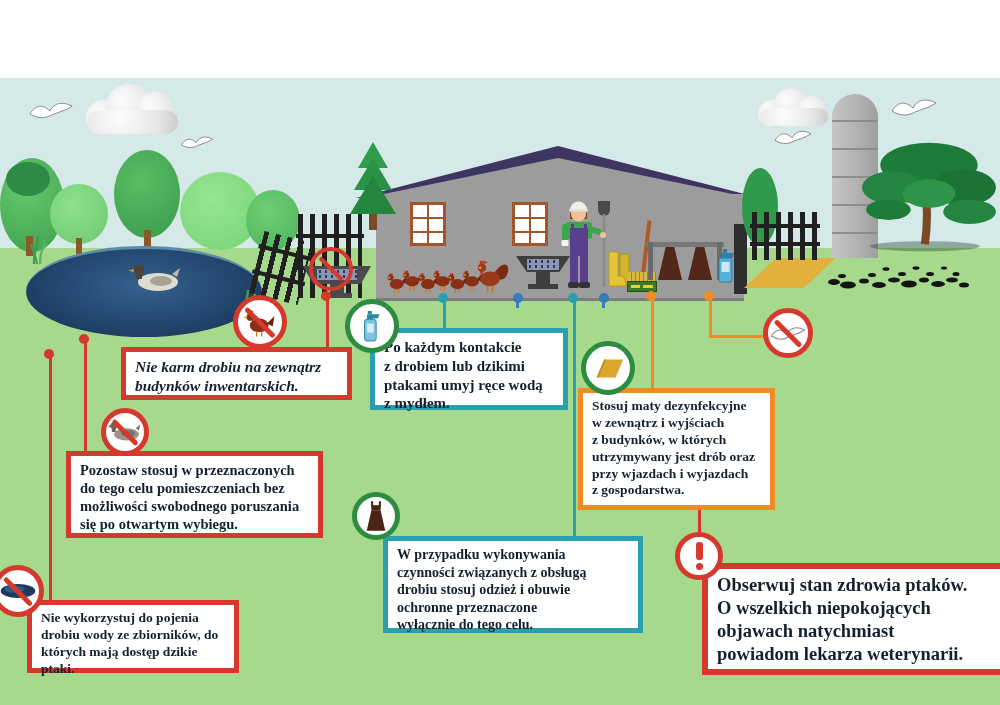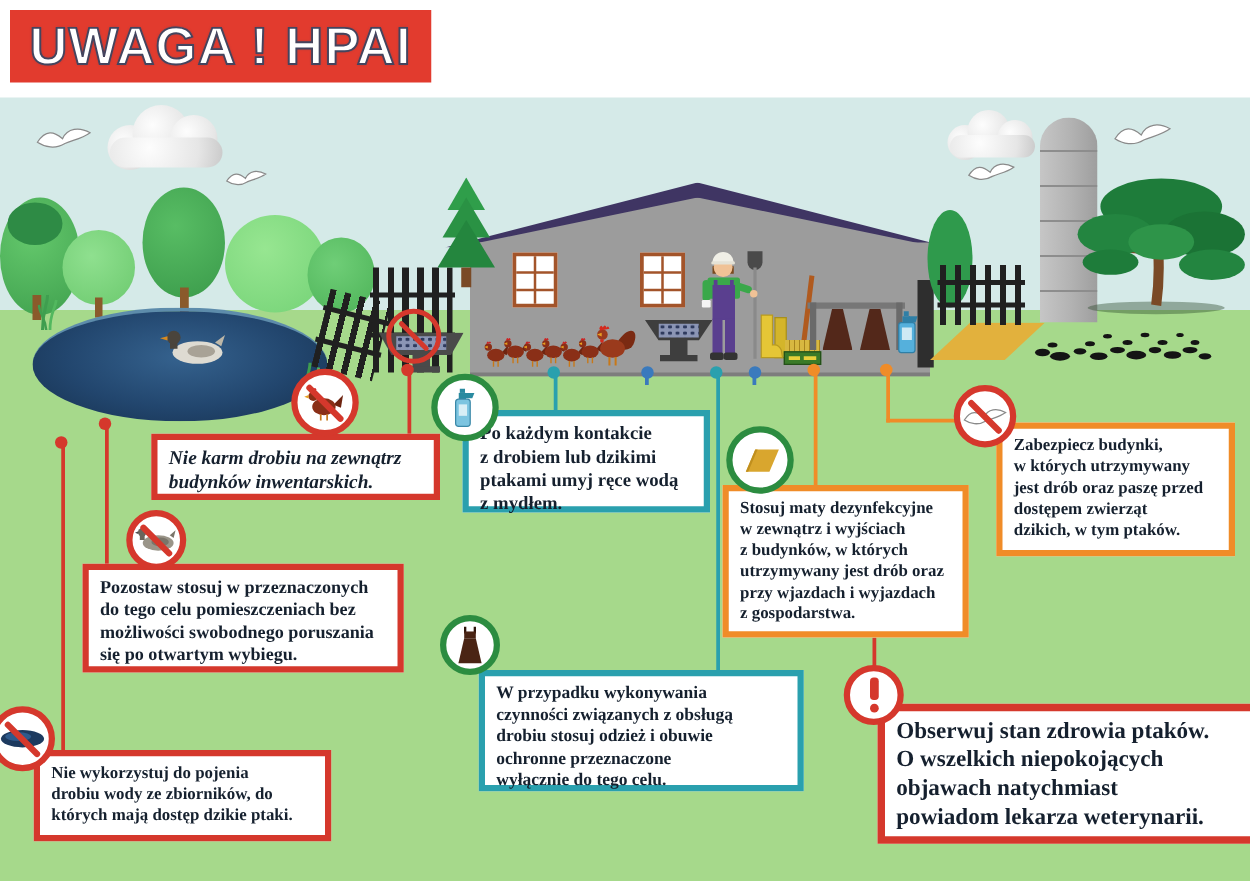--- a/index.html
+++ b/index.html
@@ -38,23 +38,20 @@
   .win-h{position:absolute;left:0;right:0;height:2px;background:#a3542a;}
   .tri{position:absolute;clip-path:polygon(0 100%,50% 0,100% 100%);}
   .excl-bar{width:7px;height:18px;border-radius:3px;background:#d5382c;}
   .excl-dot{width:7px;height:7px;border-radius:50%;background:#d5382c;margin-top:3px;}
 </style>
 </head>
 <body>
 
 <div class="poster">
 
-  <div class="banner">
-    <span>UWAGA ! HPAI</span>
-  </div>
 
   <div class="sky"></div>
   <div class="grass"></div>
 
   <div class="abs" style="left:86px;top:84px;width:94px;height:52px;">
     <div class="puff" style="left:0;top:16px;width:36px;height:36px;"></div>
     <div class="puff" style="left:20px;top:0;width:46px;height:46px;"></div>
     <div class="puff" style="left:50px;top:8px;width:38px;height:38px;"></div>
     <div class="puff" style="left:2px;top:26px;width:90px;height:24px;border-radius:12px;"></div>
   </div>
@@ -313,35 +310,30 @@
   <div class="callout c-teal" style="left:370px;top:328px;width:198px;height:82px;font-size:15px;">Po każdym kontakcie
 z drobiem lub dzikimi
 ptakami umyj ręce wodą
 z mydłem.</div>
   <div class="callout c-orange" style="left:578px;top:388px;width:197px;height:122px;font-size:13.5px;">Stosuj maty dezynfekcyjne
 w zewnątrz i wyjściach
 z budynków, w których
 utrzymywany jest drób oraz
 przy wjazdach i wyjazdach
 z gospodarstwa.</div>
-  <div class="callout c-orange" style="left:797px;top:338px;width:191px;height:107px;font-size:13.5px;">Zabezpiecz budynki,
-w których utrzymywany
-jest drób oraz paszę przed
-dostępem zwierząt
-dzikich, w tym ptaków.</div>
   <div class="callout c-red" style="left:66px;top:451px;width:257px;height:87px;font-size:14.5px;">Pozostaw stosuj w przeznaczonych
 do tego celu pomieszczeniach bez
 możliwości swobodnego poruszania
 się po otwartym wybiegu.</div>
   <div class="callout c-teal" style="left:383px;top:536px;width:260px;height:97px;font-size:14px;">W przypadku wykonywania
 czynności związanych z obsługą
 drobiu stosuj odzież i obuwie
 ochronne przeznaczone
 wyłącznie do tego celu.</div>
-  <div class="callout c-red" style="left:27px;top:600px;width:238px;height:73px;font-size:13.5px;">Nie wykorzystuj do pojenia
+  <div class="callout c-red" style="left:27px;top:600px;width:212px;height:73px;font-size:13.5px;">Nie wykorzystuj do pojenia
 drobiu wody ze zbiorników, do
 których mają dostęp dzikie ptaki.</div>
   <div class="callout c-red" style="left:702px;top:563px;width:317px;height:112px;font-size:18.5px;border-width:6px;">Obserwuj stan zdrowia ptaków.
 O wszelkich niepokojących
 objawach natychmiast
 powiadom lekarza weterynarii.</div>
 
   <div class="ring ring-red" style="left:233px;top:295px;width:54px;height:54px;">
     <svg width="36" height="34" viewBox="0 0 40 40">
         <path d="M28,22 l9,-9 l-2,12 z" fill="#6e2410"></path>

